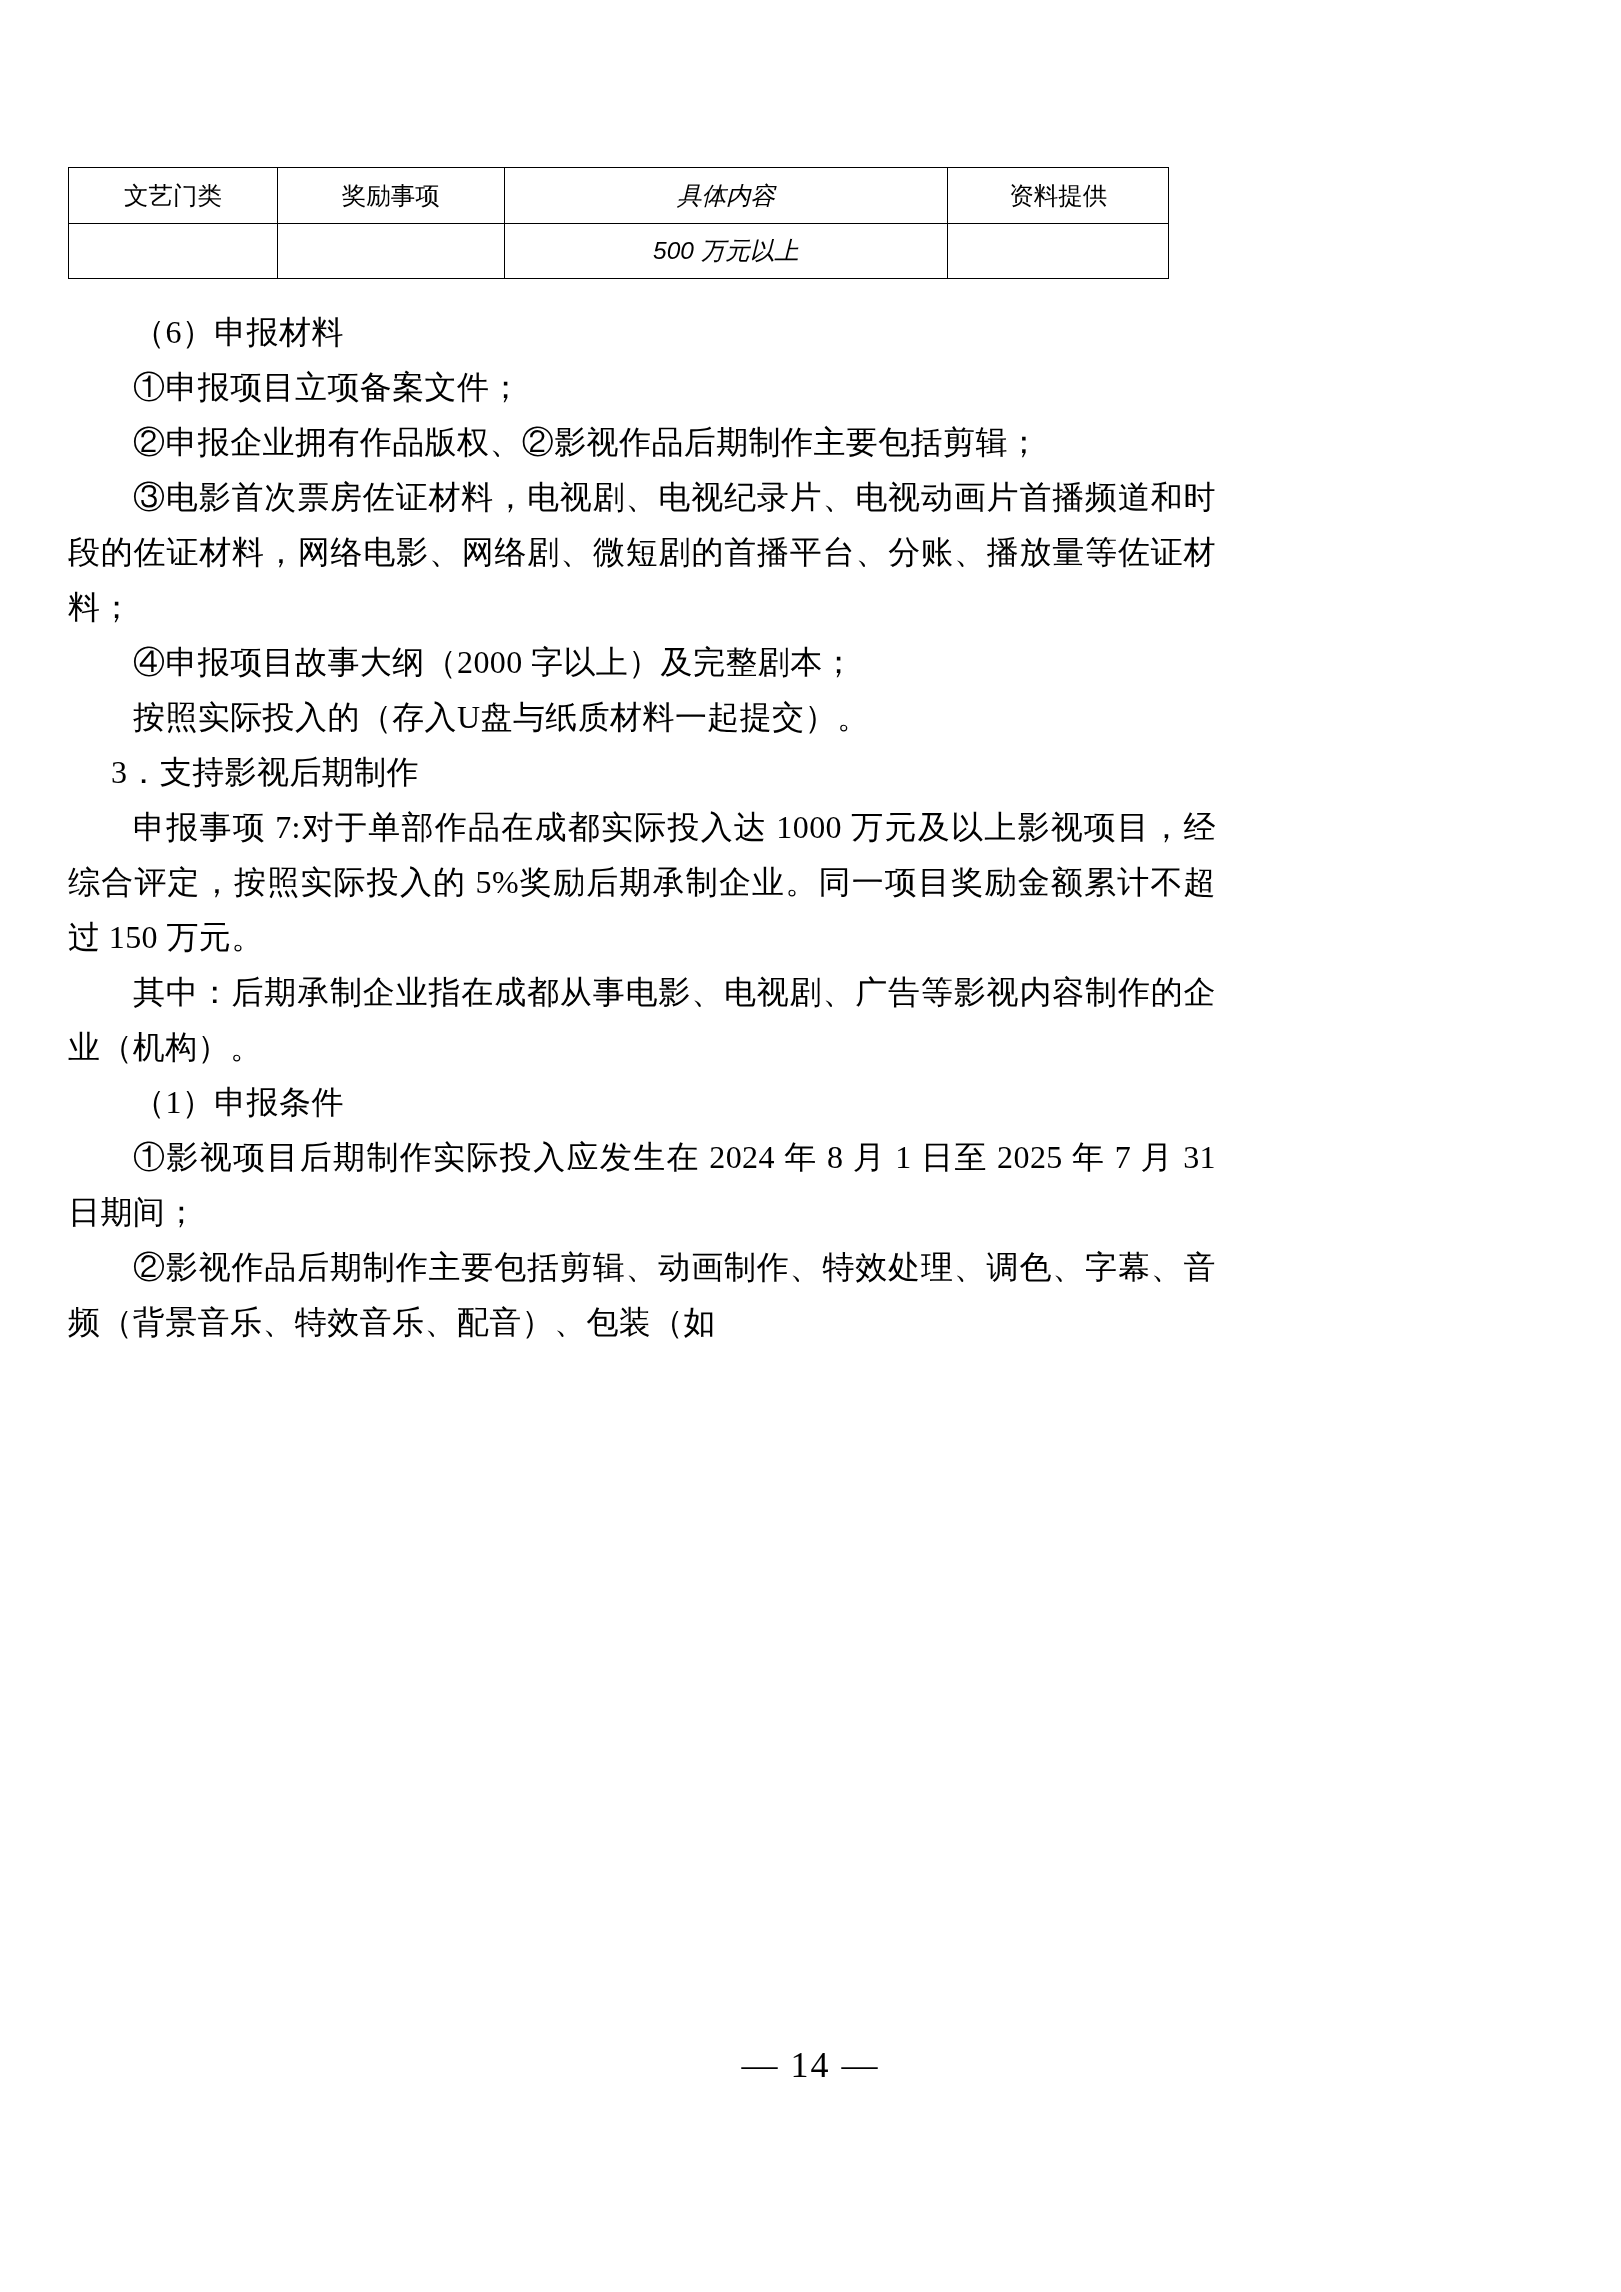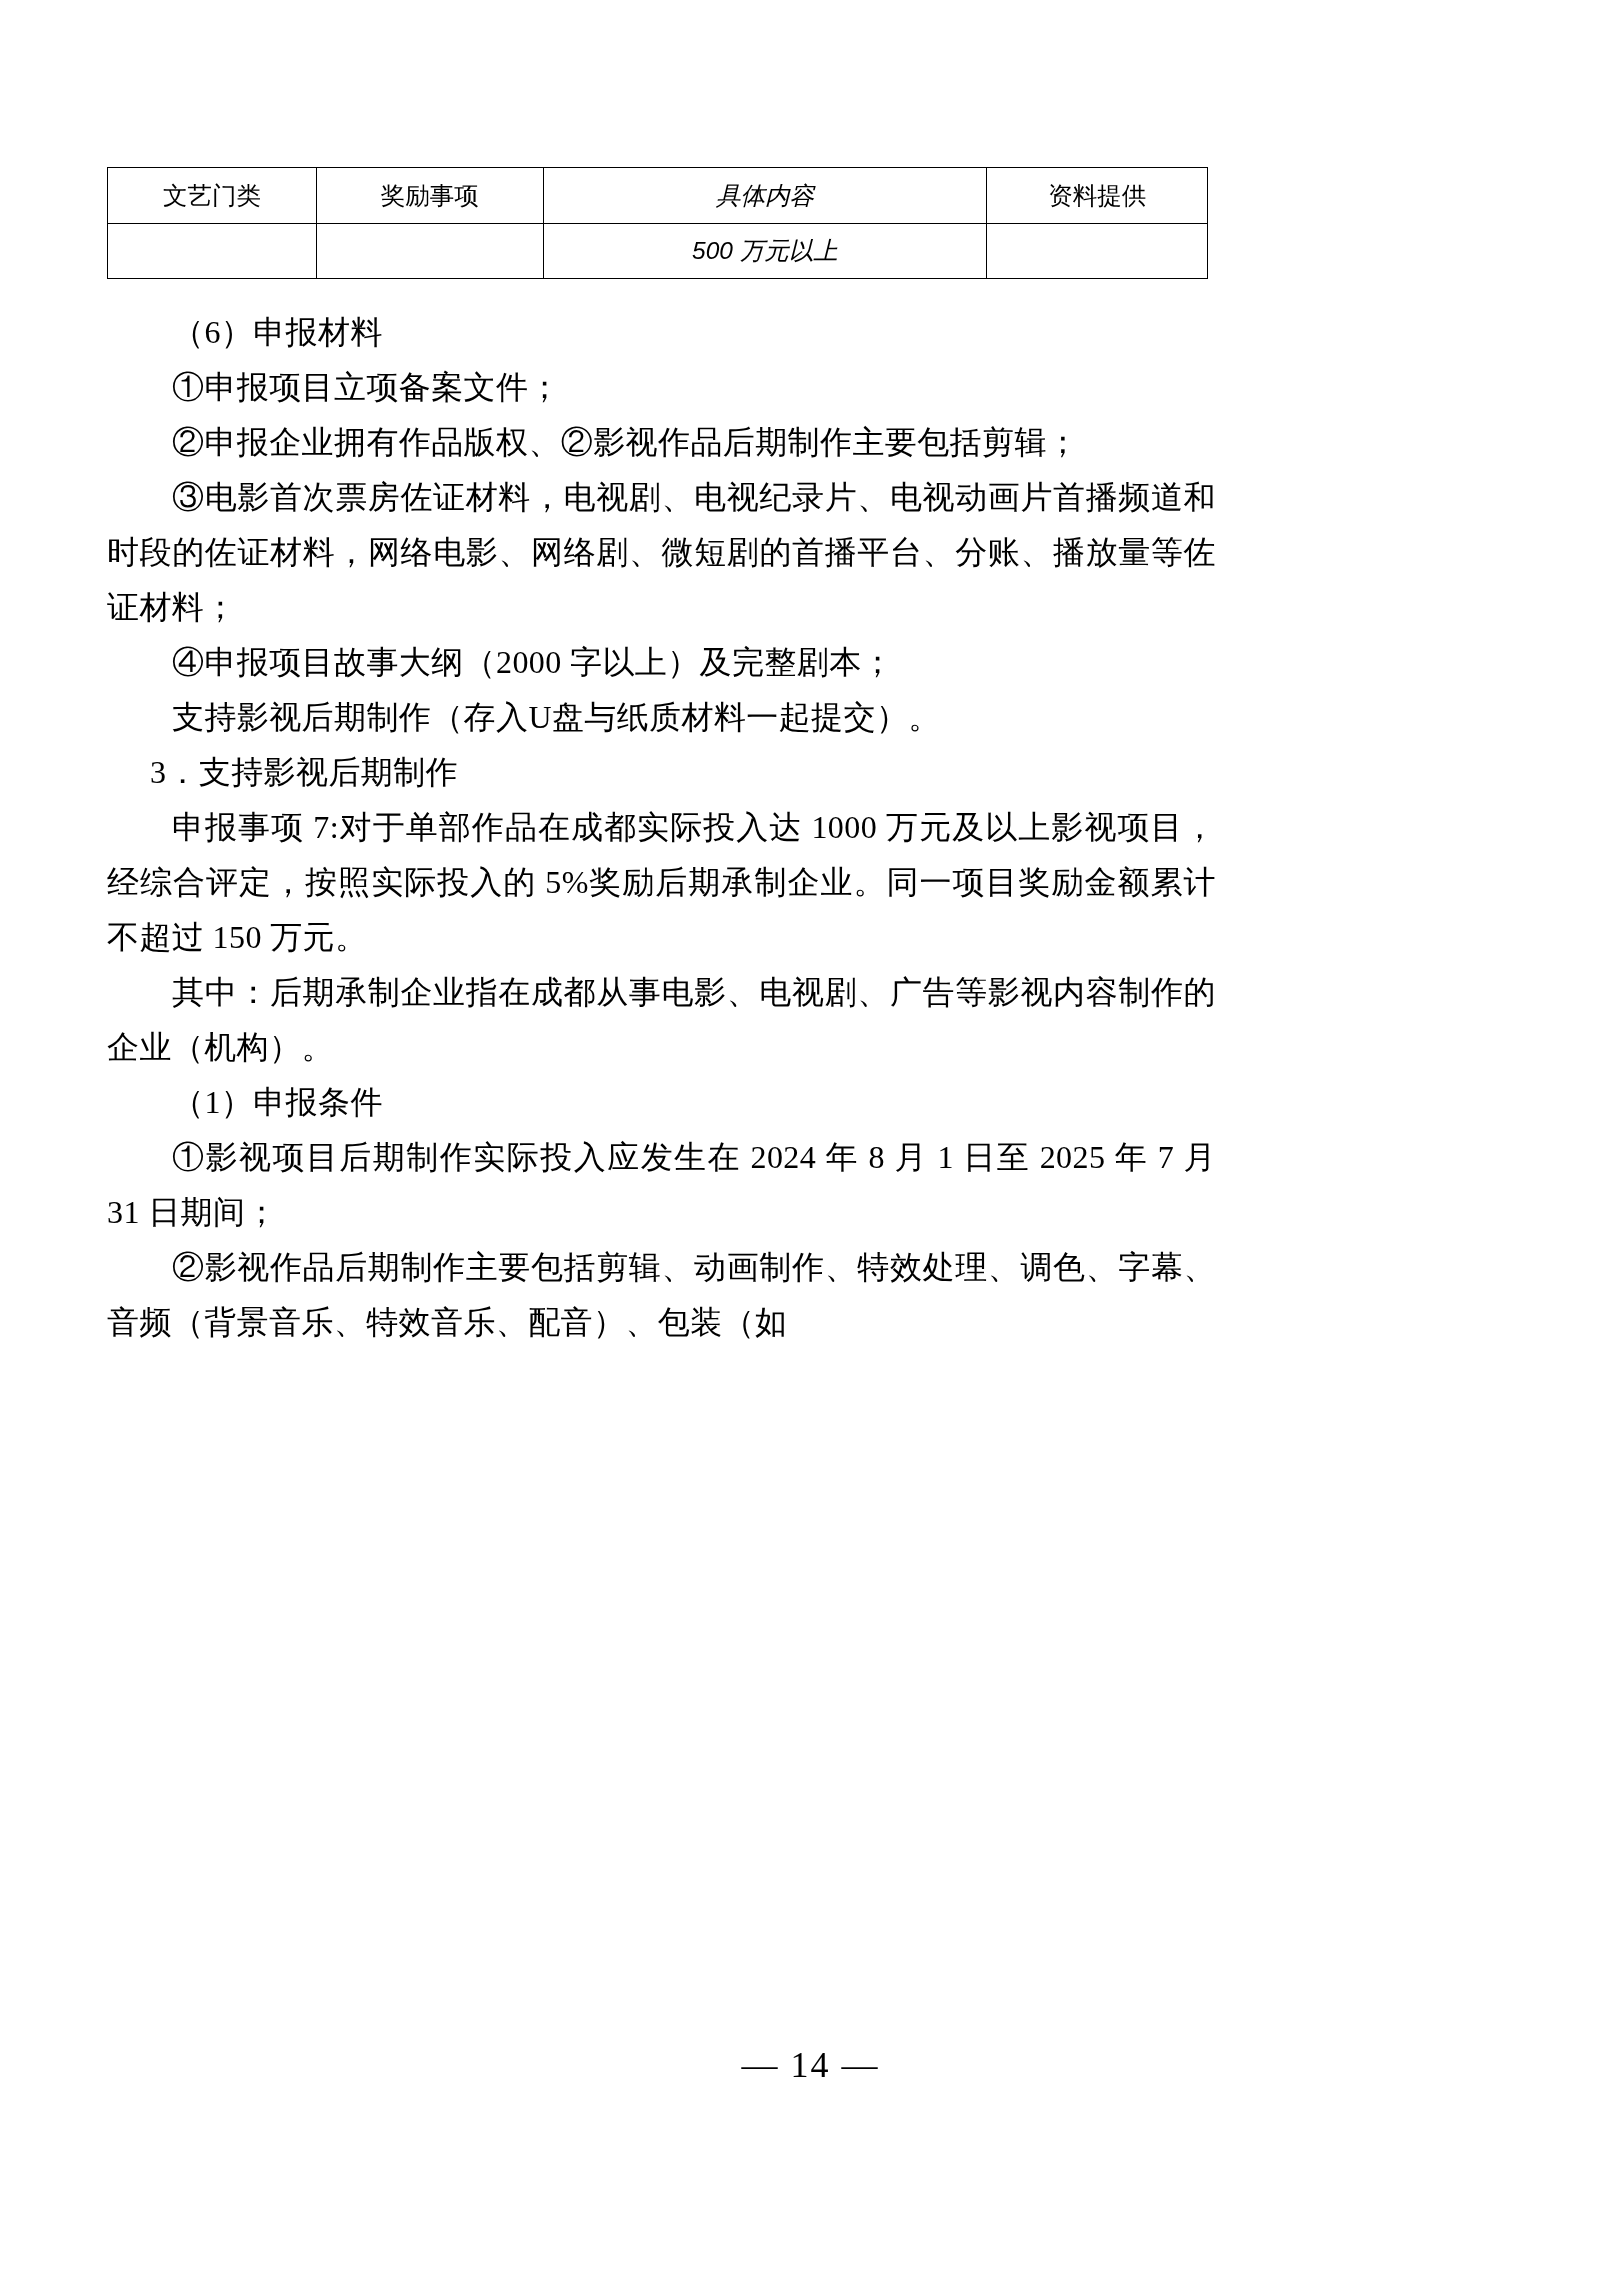--- a/index.html
+++ b/index.html
@@ -13,21 +13,21 @@
     position: relative;
     font-family: "Liberation Serif", serif;
     color: #000000;
   }
   .page {
     position: absolute;
     left: 0; top: 0;
     width: 1363px;
     height: 2293px;
     box-sizing: border-box;
-    padding: 167px 147px 0 107px;
+    padding: 167px 147px 0 68px;
   }
   
   .tbl-wrap {
     margin: 0 0 0 0;
     width: 1049px;
   }
   table.doc-table {
     border-collapse: collapse;
     width: 1049px;
     table-layout: fixed;
@@ -108,21 +108,21 @@
       </tbody>
     </table>
   </div>
 
   <div class="body-text">
     <p class="para indent">（6）申报材料</p>
     <p class="para indent">①申报项目立项备案文件；</p>
     <p class="para indent">②申报企业拥有作品版权、②影视作品后期制作主要包括剪辑；</p>
     <p class="para indent">③电影首次票房佐证材料，电视剧、电视纪录片、电视动画片首播频道和时段的佐证材料，网络电影、网络剧、微短剧的首播平台、分账、播放量等佐证材料；</p>
     <p class="para indent">④申报项目故事大纲（2000 字以上）及完整剧本；</p>
-    <p class="para indent">支持影视后期制作（存入U盘与纸质材料一起提交）。</p>
+    <p class="para indent">按照实际投入的（存入U盘与纸质材料一起提交）。</p>
     <p class="para indent2">3．支持影视后期制作</p>
     <p class="para indent">申报事项 7:对于单部作品在成都实际投入达 1000 万元及以上影视项目，经综合评定，按照实际投入的 5%奖励后期承制企业。同一项目奖励金额累计不超过 150 万元。</p>
     <p class="para indent">其中：后期承制企业指在成都从事电影、电视剧、广告等影视内容制作的企业（机构）。</p>
     <p class="para indent">（1）申报条件</p>
     <p class="para indent">①影视项目后期制作实际投入应发生在 2024 年 8 月 1 日至 2025 年 7 月 31 日期间；</p>
     <p class="para indent">②影视作品后期制作主要包括剪辑、动画制作、特效处理、调色、字幕、音频（背景音乐、特效音乐、配音）、包装（如</p>
   </div>
 
   <div class="pagenum">— 14 —</div>
 </div>

